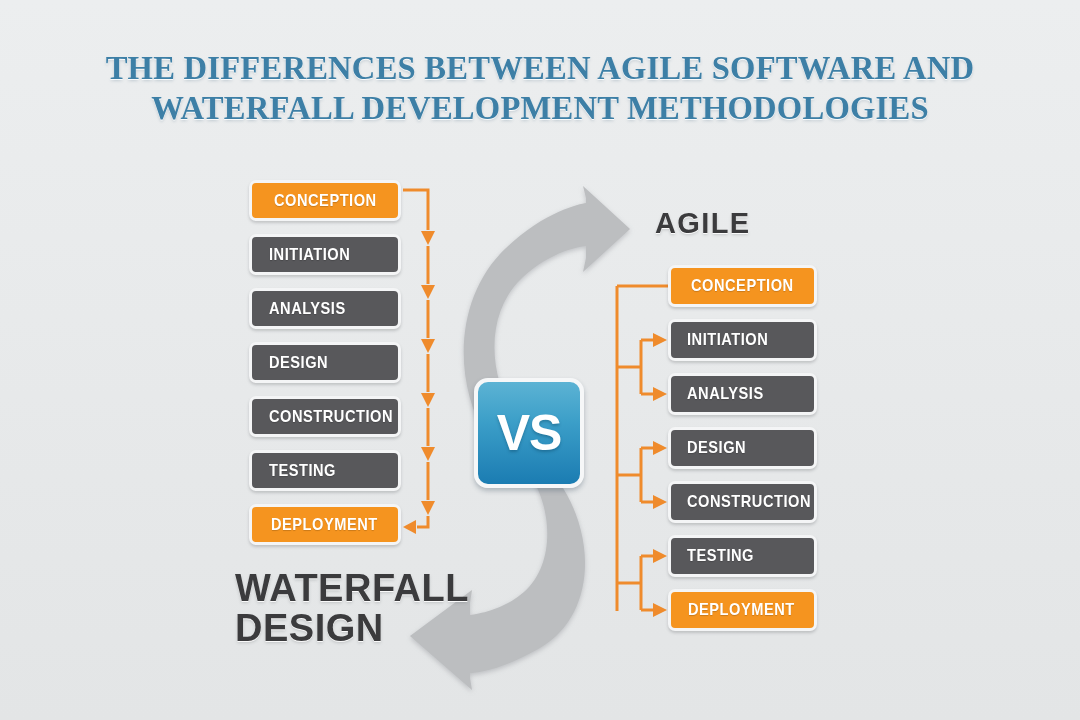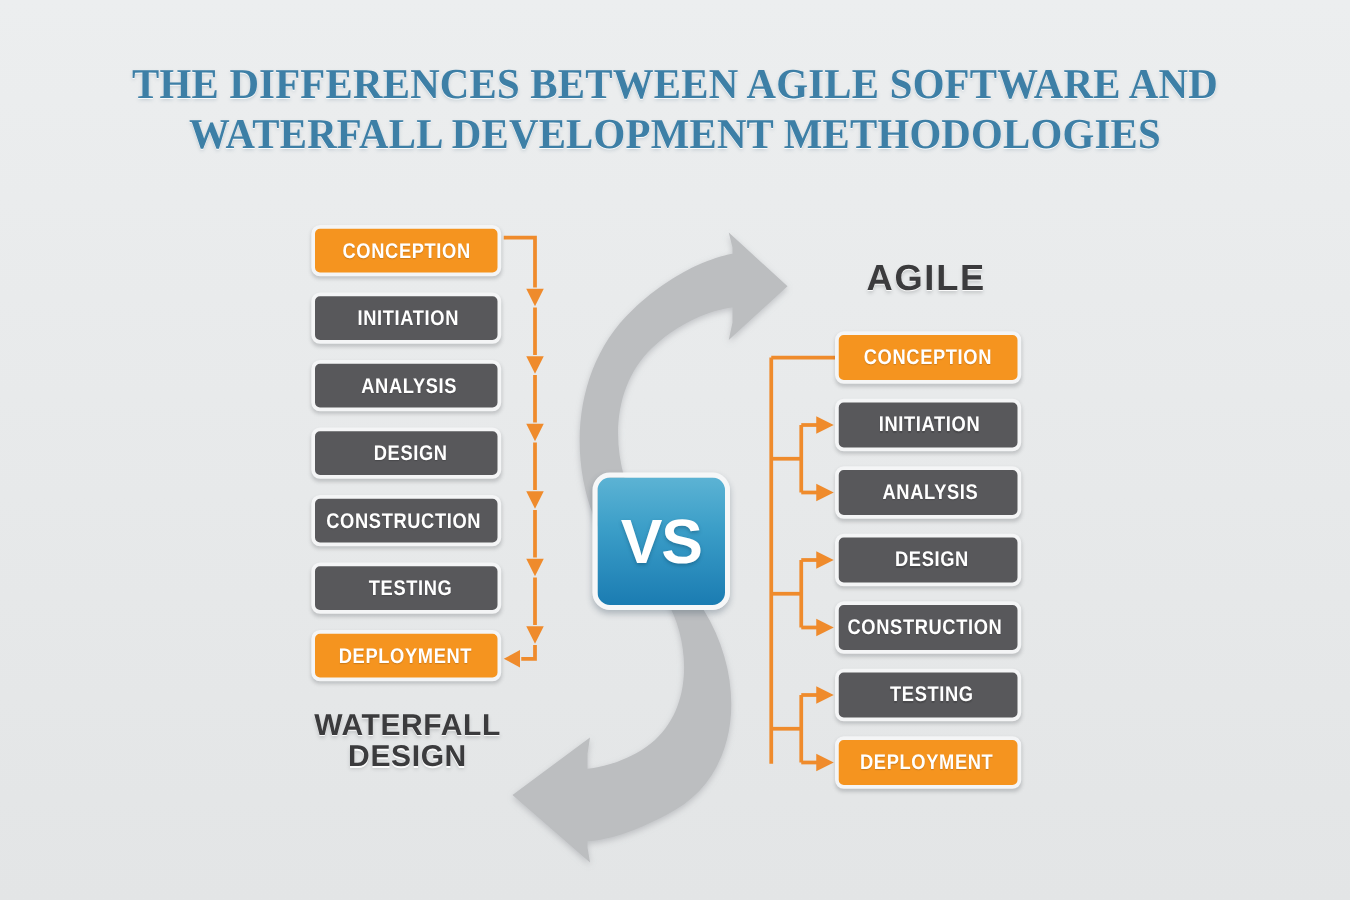--- a/index.html
+++ b/index.html
@@ -50,21 +50,21 @@
     border-radius: 7px;
     border: 3px solid #f4f5f6;
     box-shadow: 0 2px 3px rgba(60,65,70,0.22);
     display: flex;
     align-items: center;
     color: #ffffff;
     font-family: "Liberation Sans Narrow", "Liberation Sans", sans-serif;
     font-weight: bold;
     letter-spacing: 0.6px;
   }
-  .step.gray   { background: #58585b; justify-content: center; }
+  .step.gray   { background: #58585b; }
   .step.orange { background: #f5941f; justify-content: center; }
   .step .lbl {
     display: block;
     transform: scaleX(0.86);
     transform-origin: left center;
     white-space: nowrap;
     text-shadow: 0 1px 1px rgba(0,0,0,0.18);
   }
 
   
@@ -77,27 +77,27 @@
     left: 668px; width: 149px; height: 42px;
     padding-left: 16px; font-size: 17px;
   }
 
   
   .col-title {
     position: absolute;
     font-family: "Liberation Sans Narrow", "Liberation Sans", sans-serif;
     font-weight: bold;
     color: #3b3b3d;
-    text-align: center;
+    text-align: left;
     line-height: 1.06;
     text-shadow: 0 1px 0 rgba(255,255,255,0.9), 0 2px 3px rgba(90,95,100,0.25);
   }
   #waterfall-title {
     left: 235px; top: 568px; width: 182px;
-    font-size: 24px; letter-spacing: 0.5px;
+    font-size: 38px; letter-spacing: 0.5px;
   }
   #waterfall-title .t2 { display:block; }
   #agile-title {
     left: 655px; top: 208px; width: 172px;
     font-size: 29px; letter-spacing: 1.4px;
   }
 
   
   #vs-badge {
     position: absolute;

